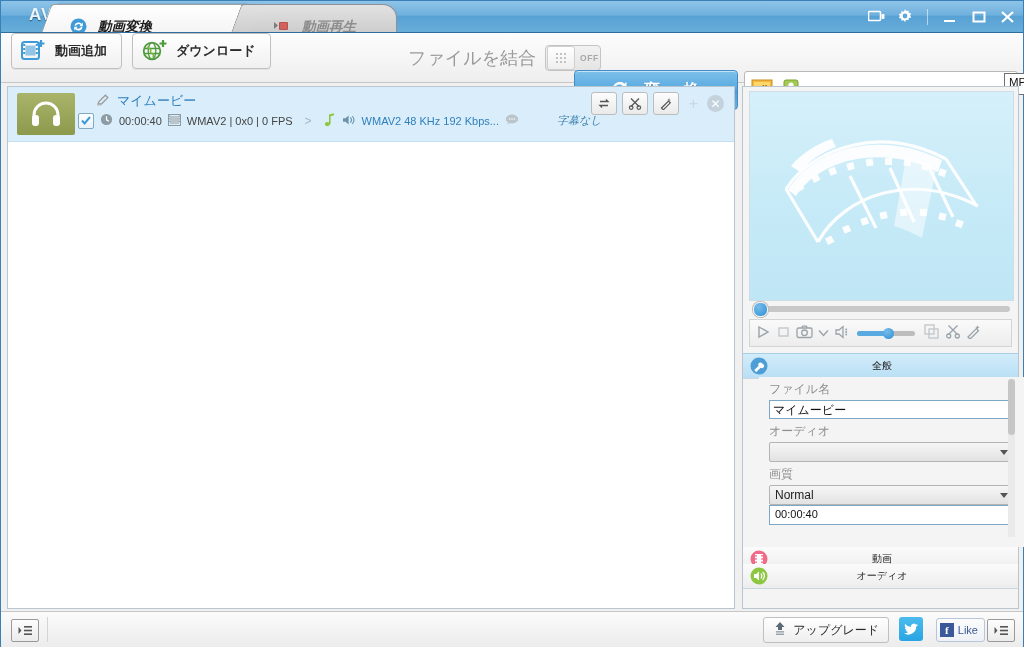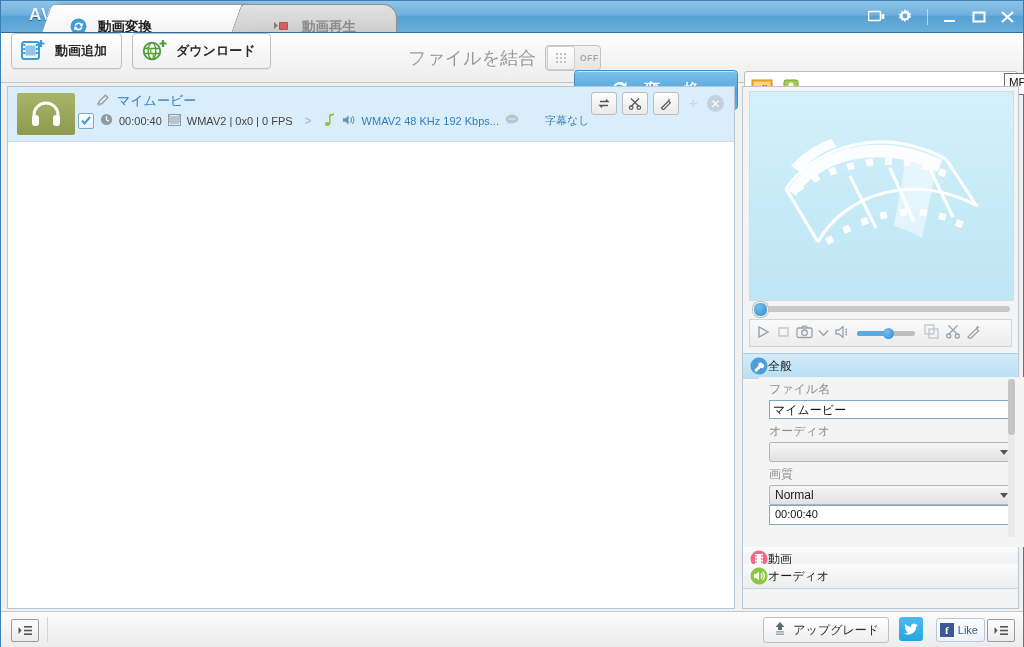--- a/index.html
+++ b/index.html
@@ -14,21 +14,21 @@
        border:1px solid #3a7fb5;background:#f0f0f0;}
 
   
   .titlebar{position:relative;height:31px;
     background:linear-gradient(to bottom,#8fc4e8 0%,#6fb0dd 45%,#57a1d4 50%,#69aeda 100%);
     border-bottom:1px solid #2f6f9e;overflow:hidden;}
   .logo{position:absolute;left:10px;top:4px;width:48px;height:22px;
         font-weight:bold;font-size:17px;color:#eaf4fb;letter-spacing:1px;
         text-shadow:0 1px 1px rgba(0,0,0,.45);font-family:"Liberation Sans",sans-serif;margin-left:18px;}
   .tab{position:absolute;top:3px;height:28px;box-sizing:border-box;
-       display:flex;align-items:center;padding:16px 14px 0 10px;}
+       display:flex;align-items:center;padding:16px 14px 0 10px;font-style:italic;}
   .tab .tlabel{font-size:13.5px;font-weight:bold;margin-left:10px;}
   .tab-active{left:56px;width:200px;
       background:linear-gradient(to bottom,#ffffff,#f4f4f4);
       border:1px solid #9aa0a4;border-bottom:none;
       border-radius:3px 14px 0 0;
       transform:skewX(0deg);
       box-shadow:0 -1px 2px rgba(0,0,0,.12);}
   .tab-active:before{content:"";position:absolute;left:-12px;top:-1px;width:20px;height:29px;
       background:linear-gradient(to bottom,#ffffff,#f4f4f4);
       border-left:1px solid #9aa0a4;border-top:1px solid #9aa0a4;
@@ -100,21 +100,21 @@
   .thumb{position:absolute;left:9px;top:6px;width:58px;height:42px;border-radius:2px;
      background:linear-gradient(to bottom,#a9b46a,#8d9a4c);display:flex;align-items:center;justify-content:center;}
   .row-title{position:absolute;left:88px;top:5px;display:flex;align-items:center;gap:7px;}
   .row-title .tname{font-size:13px;color:#2f7fbd;}
   .row-meta{position:absolute;left:70px;top:25px;display:flex;align-items:center;gap:6px;font-size:11px;color:#4a4a4a;}
   .chk{width:14px;height:14px;border:1px solid #7fa9c4;background:linear-gradient(to bottom,#fff,#e8f3fa);
      border-radius:2px;display:flex;align-items:center;justify-content:center;}
   .meta-txt{color:#444;}
   .meta-blue{color:#2f7fbd;}
   .gt{color:#9fb6c4;font-size:12px;padding:0 6px;}
-  .sub-txt{color:#3a7fae;margin-left:20px;}
+  .sub-txt{color:#3a7fae;margin-left:32px;font-style:italic;}
   .row-tools{position:absolute;right:10px;top:5px;display:flex;align-items:center;gap:5px;}
   .minibtn{width:24px;height:21px;border:1px solid #bcbcbc;border-radius:3px;
      background:linear-gradient(to bottom,#fdfdfd,#eaeaea);display:flex;align-items:center;justify-content:center;}
   .plusi{color:#c9d7e0;font-size:16px;margin-left:5px;}
   .closei{width:17px;height:17px;border-radius:9px;background:#c3d2dc;color:#fff;font-size:12px;
      display:flex;align-items:center;justify-content:center;margin-left:4px;}
 
   
   .right{position:absolute;left:741px;top:4px;width:277px;height:523px;
      background:#f4f4f4;border:1px solid #b9c6cf;box-sizing:border-box;}
@@ -130,21 +130,21 @@
      display:flex;align-items:center;padding:0 6px;box-sizing:border-box;gap:5px;}
   .vol-track{width:58px;height:5px;border-radius:3px;background:#bdbdbd;position:relative;}
   .vol-fill{position:absolute;left:0;top:0;height:5px;width:30px;border-radius:3px;background:#5aa9e0;}
   .vol-knob{position:absolute;left:26px;top:-3px;width:11px;height:11px;border-radius:6px;
      background:radial-gradient(circle at 35% 30%,#76bdeb,#2d8fd4);}
 
   .sect-head{height:24px;display:flex;align-items:center;border-bottom:1px solid #c9d7e0;}
   .sect-general{position:absolute;left:0;top:266px;width:275px;
      background:linear-gradient(to bottom,#d2ecfa,#b9dff5);border-top:1px solid #a9cfe4;}
   .sect-ic{width:18px;height:18px;border-radius:10px;margin-left:7px;display:flex;align-items:center;justify-content:center;}
-  .sect-title{flex:1;font-size:12px;color:#1d1d1d;margin-right:22px;}
+  .sect-title{flex:1;text-align:center;font-size:10px;color:#1d1d1d;margin-right:22px;}
 
   .props{position:absolute;left:16px;top:290px;width:275px;height:170px;background:#f4f4f4;overflow:hidden;}
   .plabel{font-size:12px;color:#8e8e8e;margin:4px 0 2px 10px;}
   .pinput{margin-left:10px;width:246px;height:19px;border:1px solid #7ca8c6;background:#fff;
      font-size:12px;color:#111;padding:0 3px;box-sizing:border-box;line-height:19px;}
   .pselect{margin-left:10px;width:246px;height:20px;border:1px solid #b4b4b4;border-radius:2px;
      background:linear-gradient(to bottom,#f6f6f6,#e2e2e2);position:relative;box-sizing:border-box;
      font-size:12px;color:#222;padding:2px 7px 0 5px;}
   .pselect .ar{position:absolute;right:6px;top:7px;width:0;height:0;
      border-left:4px solid transparent;border-right:4px solid transparent;border-top:5px solid #555;}

